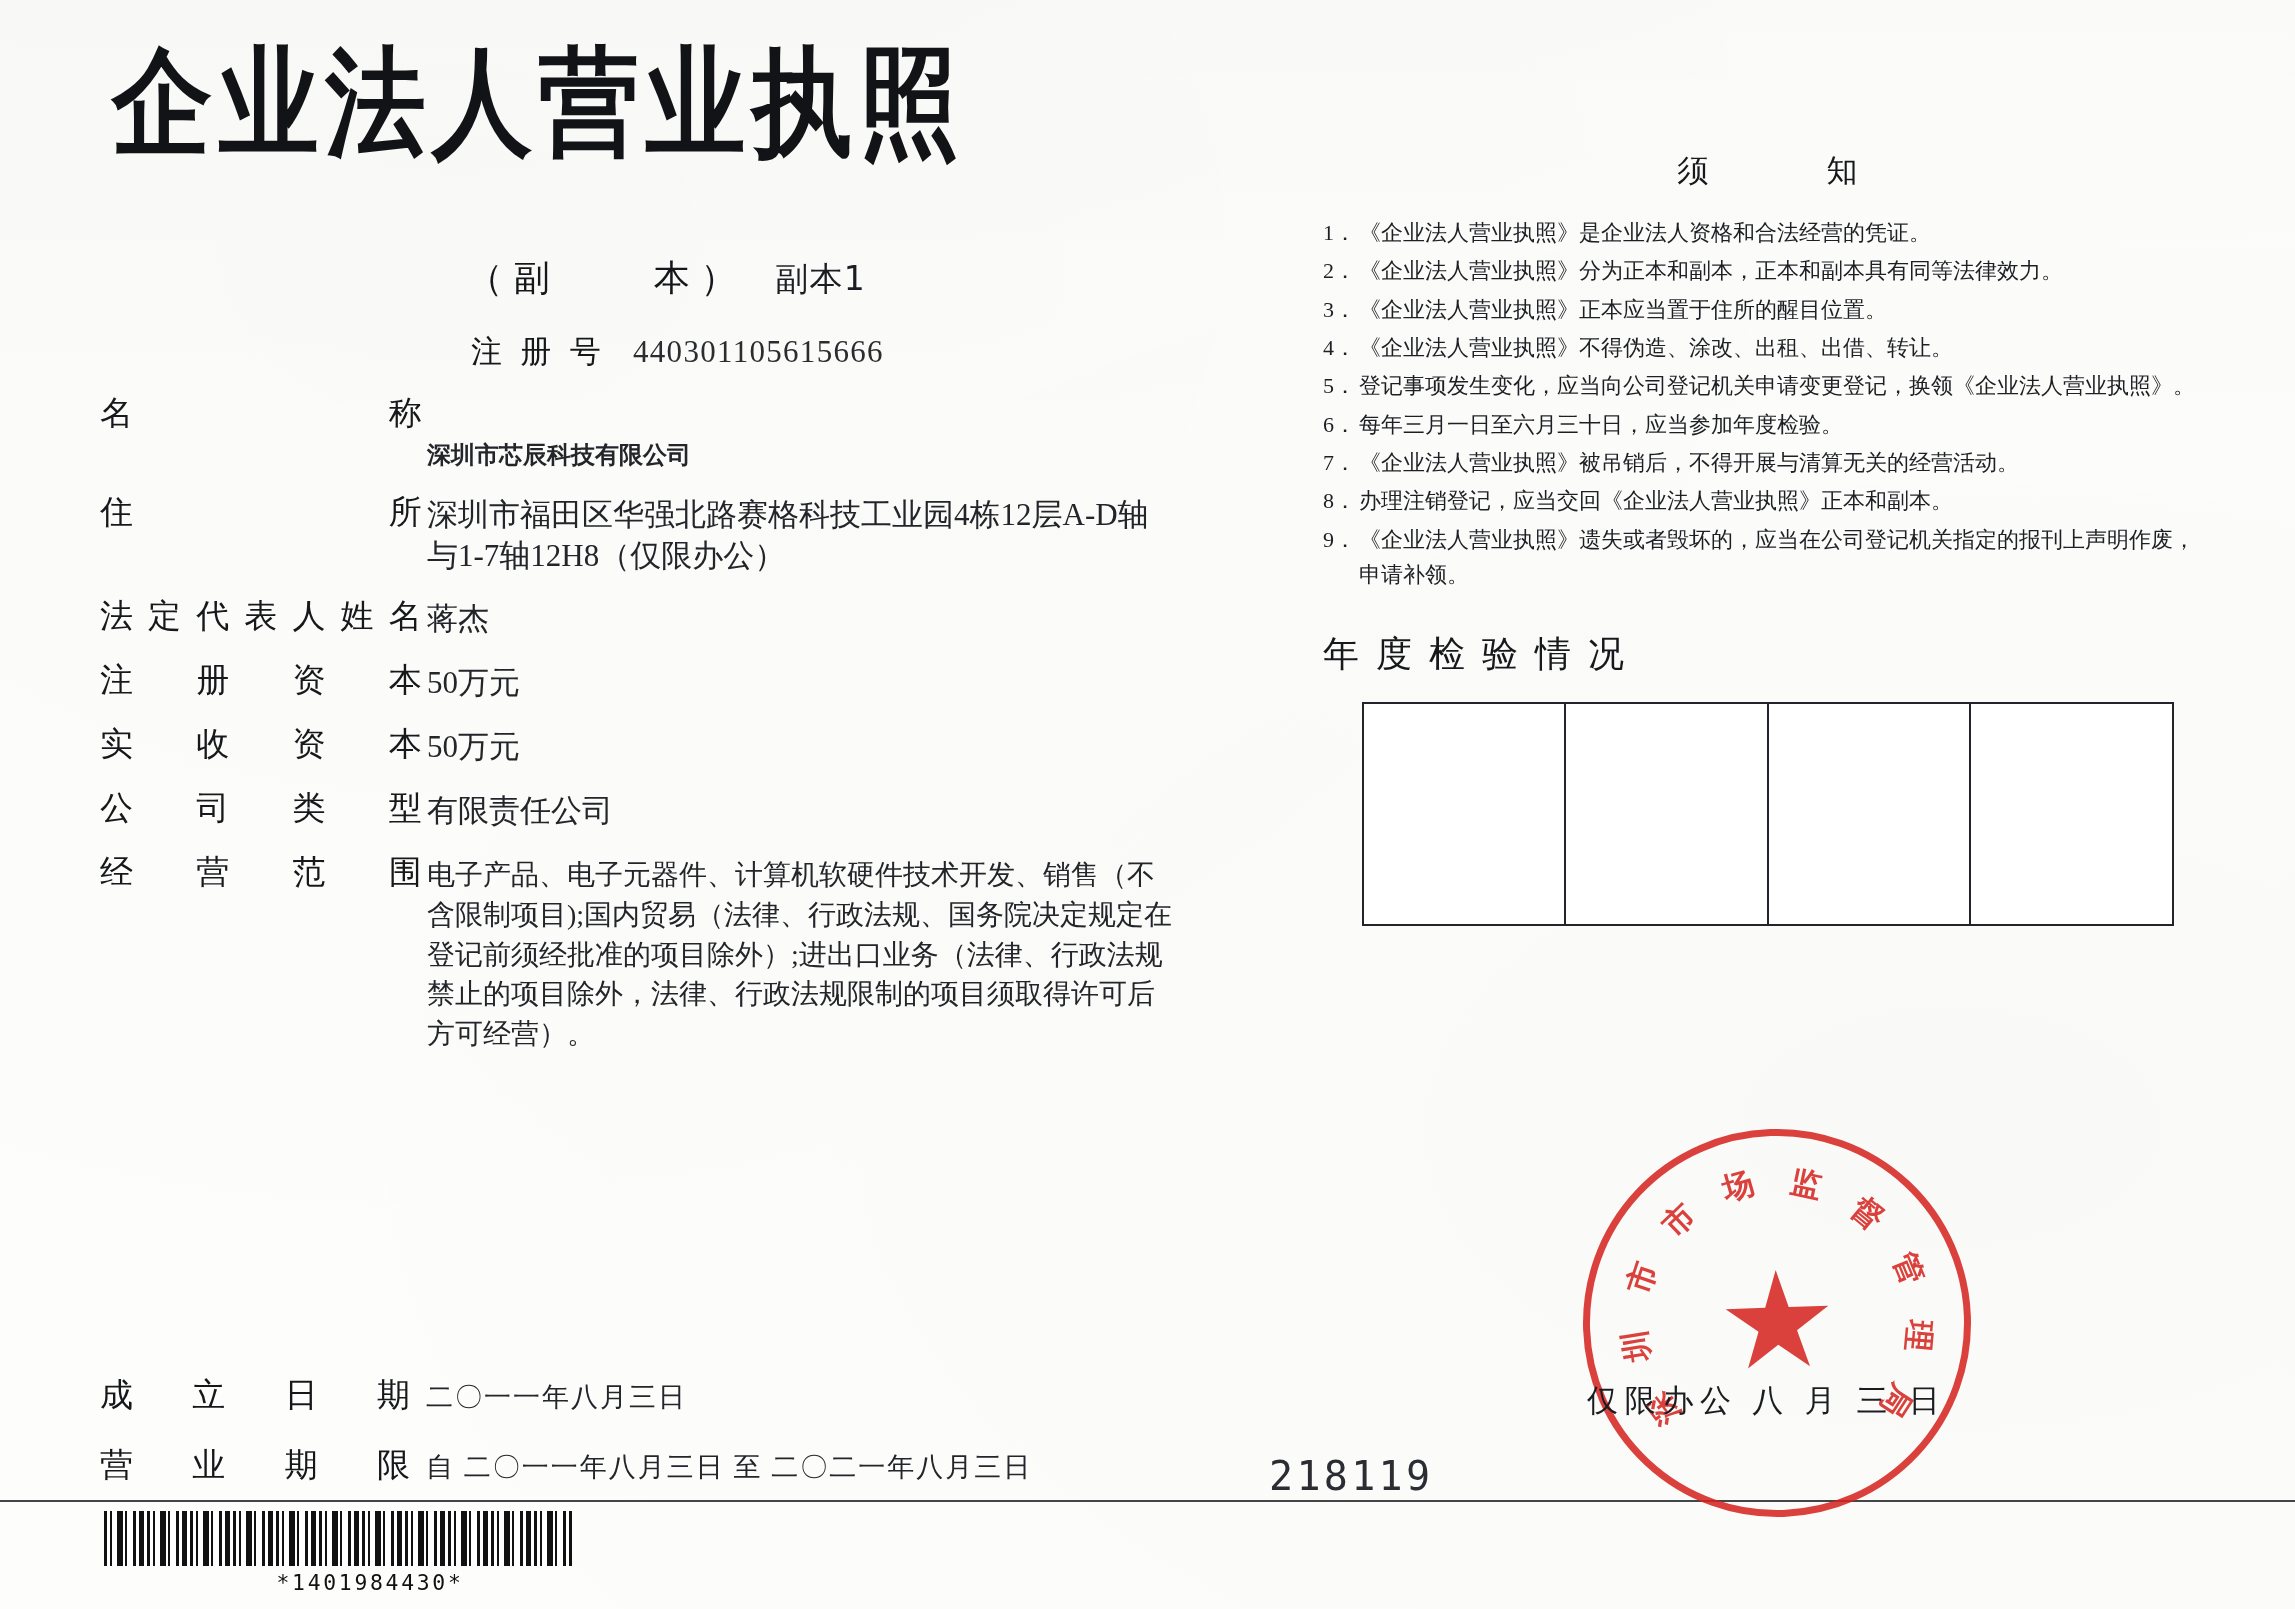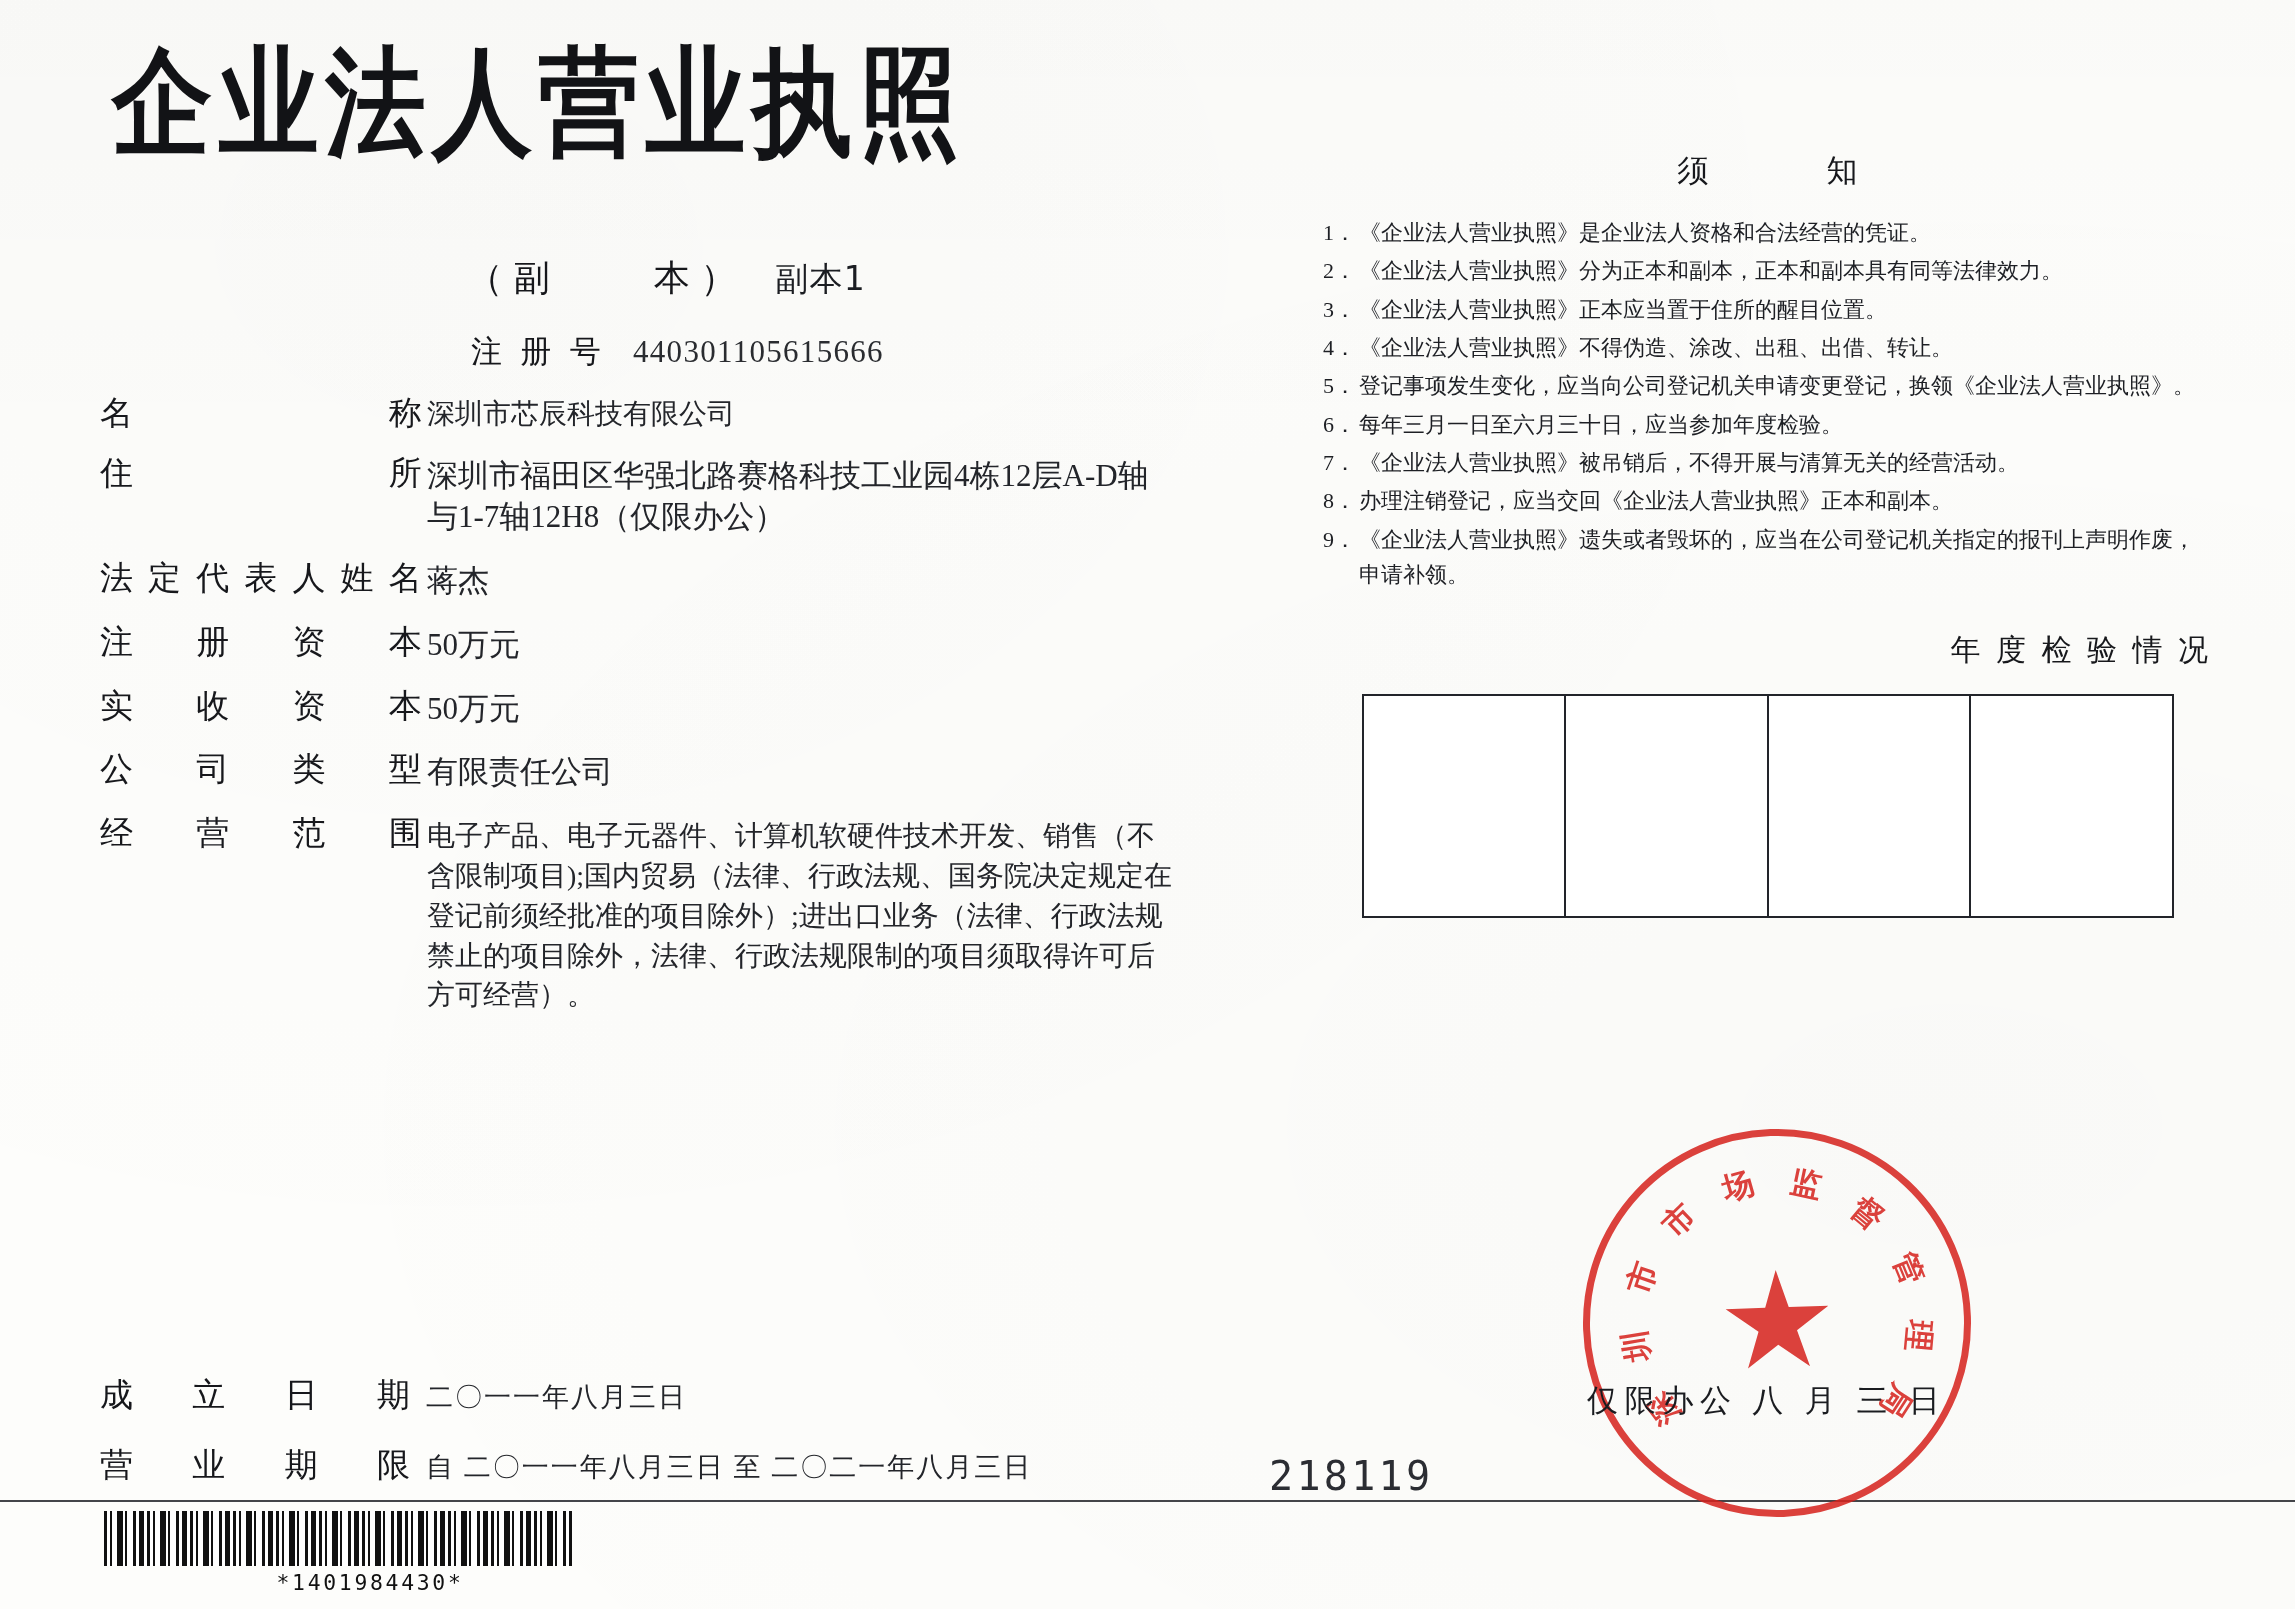--- a/index.html
+++ b/index.html
@@ -114,22 +114,23 @@
     text-align-last: justify;
   }
   .field .value {
     font-size: 31px;
     line-height: 1.32;
     color: #23252a;
     max-width: 735px;
     word-break: break-all;
   }
   .field .value.big {
-    font-size: 28px;
-    font-weight: 400;
+    font-size: 24px;
+    font-weight: 700;
+    margin-top: 44px;
   }
   .field.scope .value {
     font-size: 28px;
     line-height: 1.42;
     letter-spacing: 0px;
     max-width: 755px;
   }
 
   
   .bottom-row {
@@ -216,22 +217,22 @@
   ol#notice-list li .num {
     flex: 0 0 36px;
     text-align: left;
   }
   ol#notice-list li .txt {
     flex: 1;
   }
 
   #inspect-title {
     margin-top: 37px;
-    text-align: right;
-    font-size: 30px;
+    text-align: left;
+    font-size: 36px;
     letter-spacing: 4px;
     color: #17181c;
   }
   #inspect-table {
     margin: 23px auto 0 auto;
     width: 808px;
     height: 220px;
     border: 2px solid #22242a;
     display: flex;
     background: #fff;

